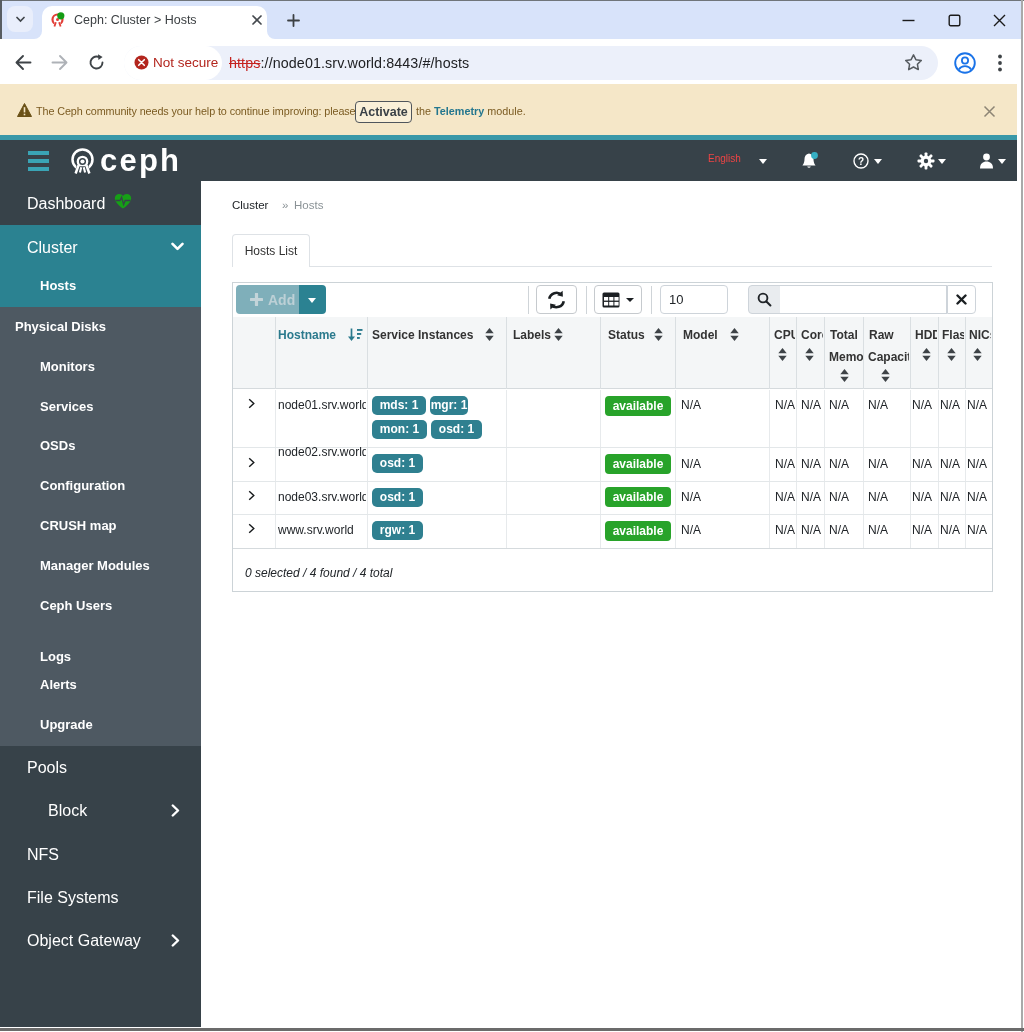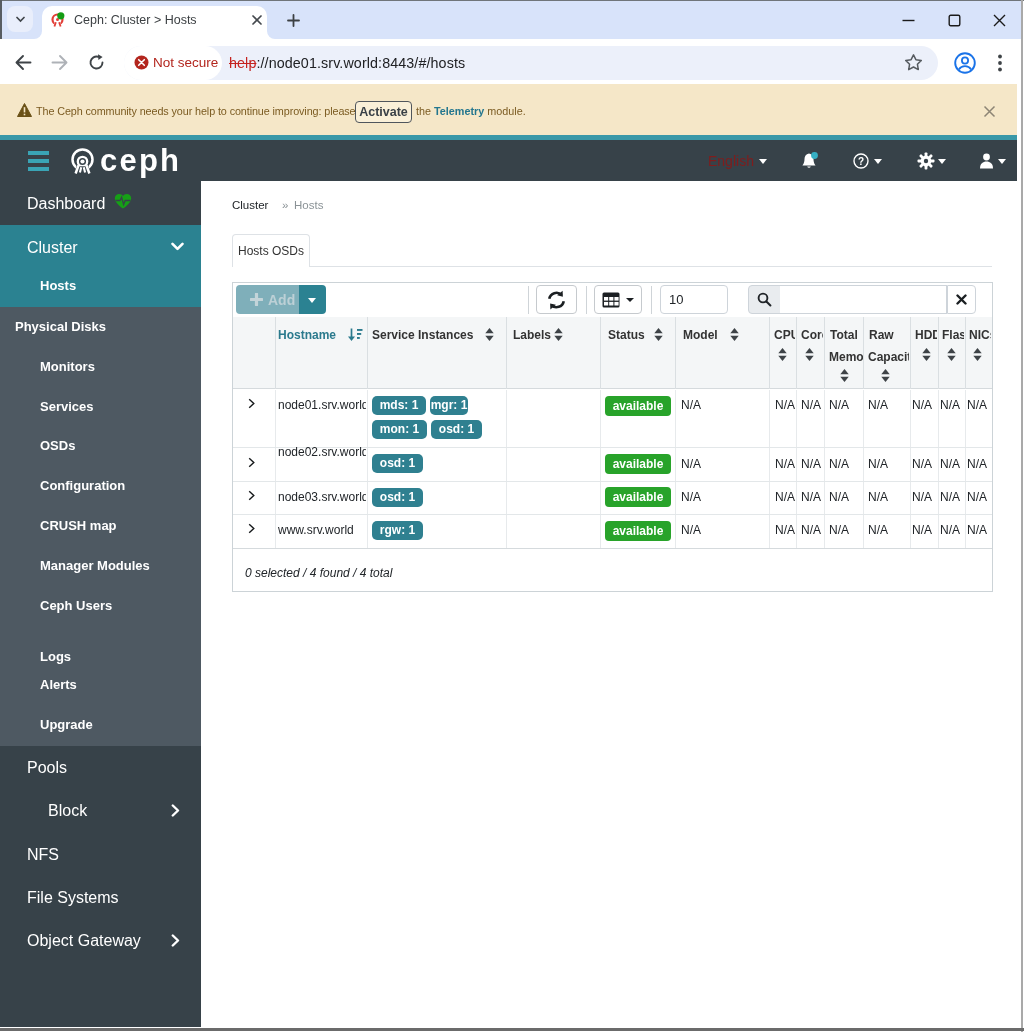--- a/index.html
+++ b/index.html
@@ -16,21 +16,21 @@
 #urltext { position:absolute; top:55px; left:229px; font-size:14.3px; color:#202124; white-space:nowrap; letter-spacing:0.1px; }
 
 
 #banner { position:absolute; top:84px; left:0; width:1017px; height:51px; background:#f5e7c8; }
 #bannertxt { position:absolute; top:105px; left:36px; font-size:10.8px; letter-spacing:-0.1px; color:#7b5b21; }
 #activate { position:absolute; top:101px; left:355px; width:57px; height:22px; background:#faf0d8; border:1px solid #50565c; border-radius:4px; font-size:12.5px; font-weight:bold; color:#3a4147; text-align:center; line-height:20px; }
 
 
 #tealstrip { position:absolute; top:135px; left:0; width:1017px; height:5px; background:#3a98a8; }
 #appheader { position:absolute; top:140px; left:0; width:1017px; height:41px; background:#374249; }
-.hdrtxt { position:absolute; color:#7f1d1d; font-size:14px; }
+.hdrtxt { position:absolute; color:#ef4444; font-size:10px; }
 .caret { position:absolute; width:0; height:0; border-left:4px solid transparent; border-right:4px solid transparent; border-top:5px solid #fff; }
 
 
 #sidebar { position:absolute; top:181px; left:0; width:201px; height:846px; background:#374249; color:#fff; }
 .navitem { position:absolute; left:0; width:201px; height:43px; line-height:43px; padding-left:27px; font-size:16px; color:#fff; }
 .subitem { position:absolute; left:0; width:201px; height:40px; line-height:40px; padding-left:40px; font-size:13px; font-weight:bold; color:#fff; }
 #clusterblock { position:absolute; top:44px; left:0; width:201px; height:126px; background:#2b8291; }
 #subgray { position:absolute; top:126px; left:0; width:201px; height:439px; background:#4e5962; }
 
 
@@ -112,21 +112,21 @@
     <path d="M10 0.2 L14.6 2.9 L10.4 5.9 Z" fill="#3e4347"></path>
   </svg>
   <div id="pill"></div>
   <div id="nschip"></div>
 
   <svg class="abs" style="top:55px; left:134px;" width="15" height="15" viewBox="0 0 15 15">
     <circle cx="7.5" cy="7.5" r="7" fill="#b3261e"></circle>
     <path d="M4.7 4.7 L10.3 10.3 M10.3 4.7 L4.7 10.3" stroke="#fff" stroke-width="1.6" stroke-linecap="round"></path>
   </svg>
   <div class="abs" style="top:55px; left:153px; font-size:13.5px; color:#b3261e;">Not secure</div>
-  <div id="urltext"><span style="color:#c5221f; text-decoration:line-through;">help</span>://node01.srv.world:8443/#/hosts</div>
+  <div id="urltext"><span style="color:#c5221f; text-decoration:line-through;">https</span>://node01.srv.world:8443/#/hosts</div>
 
   <svg class="abs" style="top:53px; left:904px;" width="19" height="19" viewBox="0 0 19 19">
     <path d="M9.5 1.8 L11.9 6.7 L17.3 7.4 L13.4 11.2 L14.3 16.6 L9.5 14 L4.7 16.6 L5.6 11.2 L1.7 7.4 L7.1 6.7 Z" fill="none" stroke="#565b60" stroke-width="1.5" stroke-linejoin="round"></path>
   </svg>
 
   <svg class="abs" style="top:52px; left:954px;" width="22" height="22" viewBox="0 0 22 22">
     <circle cx="11" cy="11" r="9.8" fill="none" stroke="#1a73e8" stroke-width="1.9"></circle>
     <circle cx="11" cy="8.5" r="3.1" fill="none" stroke="#1a73e8" stroke-width="1.8"></circle>
     <path d="M4.8 17.5 A 7.5 7.5 0 0 1 17.2 17.5" fill="none" stroke="#1a73e8" stroke-width="1.8"></path>
   </svg>
@@ -242,21 +242,21 @@
     <div class="navitem" style="top:738px;">Object Gateway</div>
     <svg class="abs" style="top:753px; left:171px;" width="9" height="13" viewBox="0 0 9 13">
       <path d="M1.8 1.5 L7 6.5 L1.8 11.5" stroke="#fff" stroke-width="2.4" fill="none" stroke-linecap="round" stroke-linejoin="round"></path>
     </svg>
   </div>
 
   <div id="content">
     <div style="position:absolute; top:18px; left:31px; font-size:11.5px; color:#212529;">Cluster</div>
     <div style="position:absolute; top:18px; left:81px; font-size:11.5px; color:#8a9296;">»</div>
     <div style="position:absolute; top:18px; left:93px; font-size:11.5px; color:#8a9296;">Hosts</div>
-    <div class="ptab" style="left:31px; width:78px; text-align:center; color:#333; background:#fff; border:1px solid #dee2e6; border-bottom:none; border-radius:4px 4px 0 0;">Hosts OSDs</div>
+    <div class="ptab" style="left:31px; width:78px; text-align:center; color:#333; background:#fff; border:1px solid #dee2e6; border-bottom:none; border-radius:4px 4px 0 0;">Hosts List</div>
     <div style="position:absolute; top:85px; left:109px; width:682px; height:1px; background:#dee2e6;"></div>
   </div>
 
   <div id="panel">
   <div style="position:absolute; top:2px; left:3px; width:63px; height:29px; background:#7fafba; border-radius:4px 0 0 4px;"></div>
   <div style="position:absolute; top:2px; left:66px; width:27px; height:29px; background:#2b8292; border-radius:0 4px 4px 0;"></div>
   <svg style="position:absolute; top:10px; left:17px;" width="13" height="13" viewBox="0 0 13 13">
       <path d="M6.5 1 V12 M1 6.5 H12" stroke="#c3d4d9" stroke-width="3.2" stroke-linecap="round"></path>
     </svg>
   <div style="position:absolute; top:9px; left:35px; font-size:14px; font-weight:bold; color:#bdd0d6;">Add</div>

